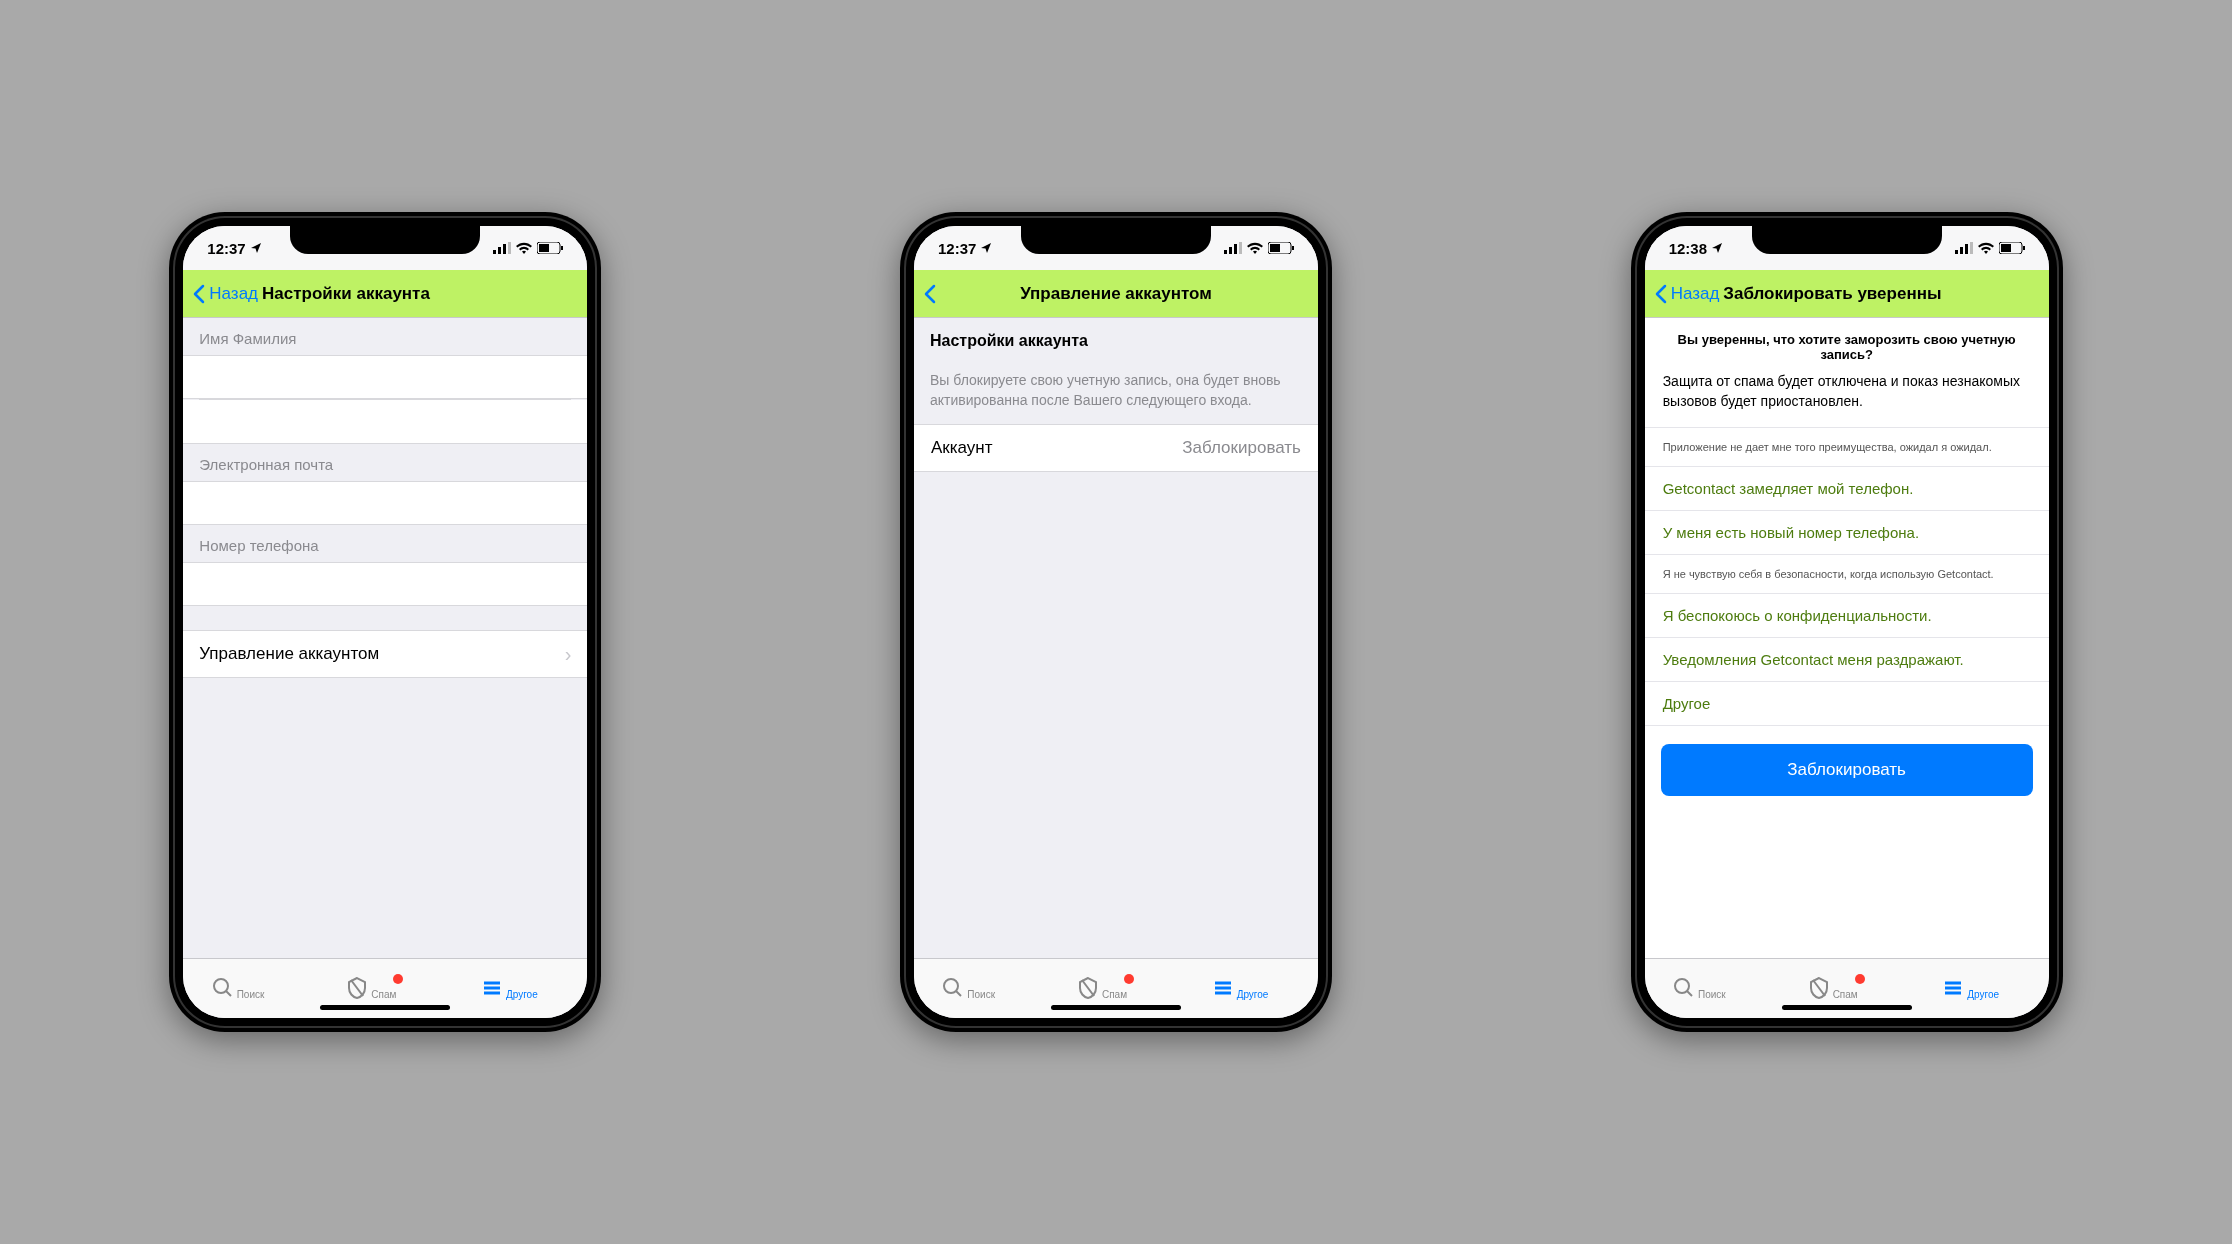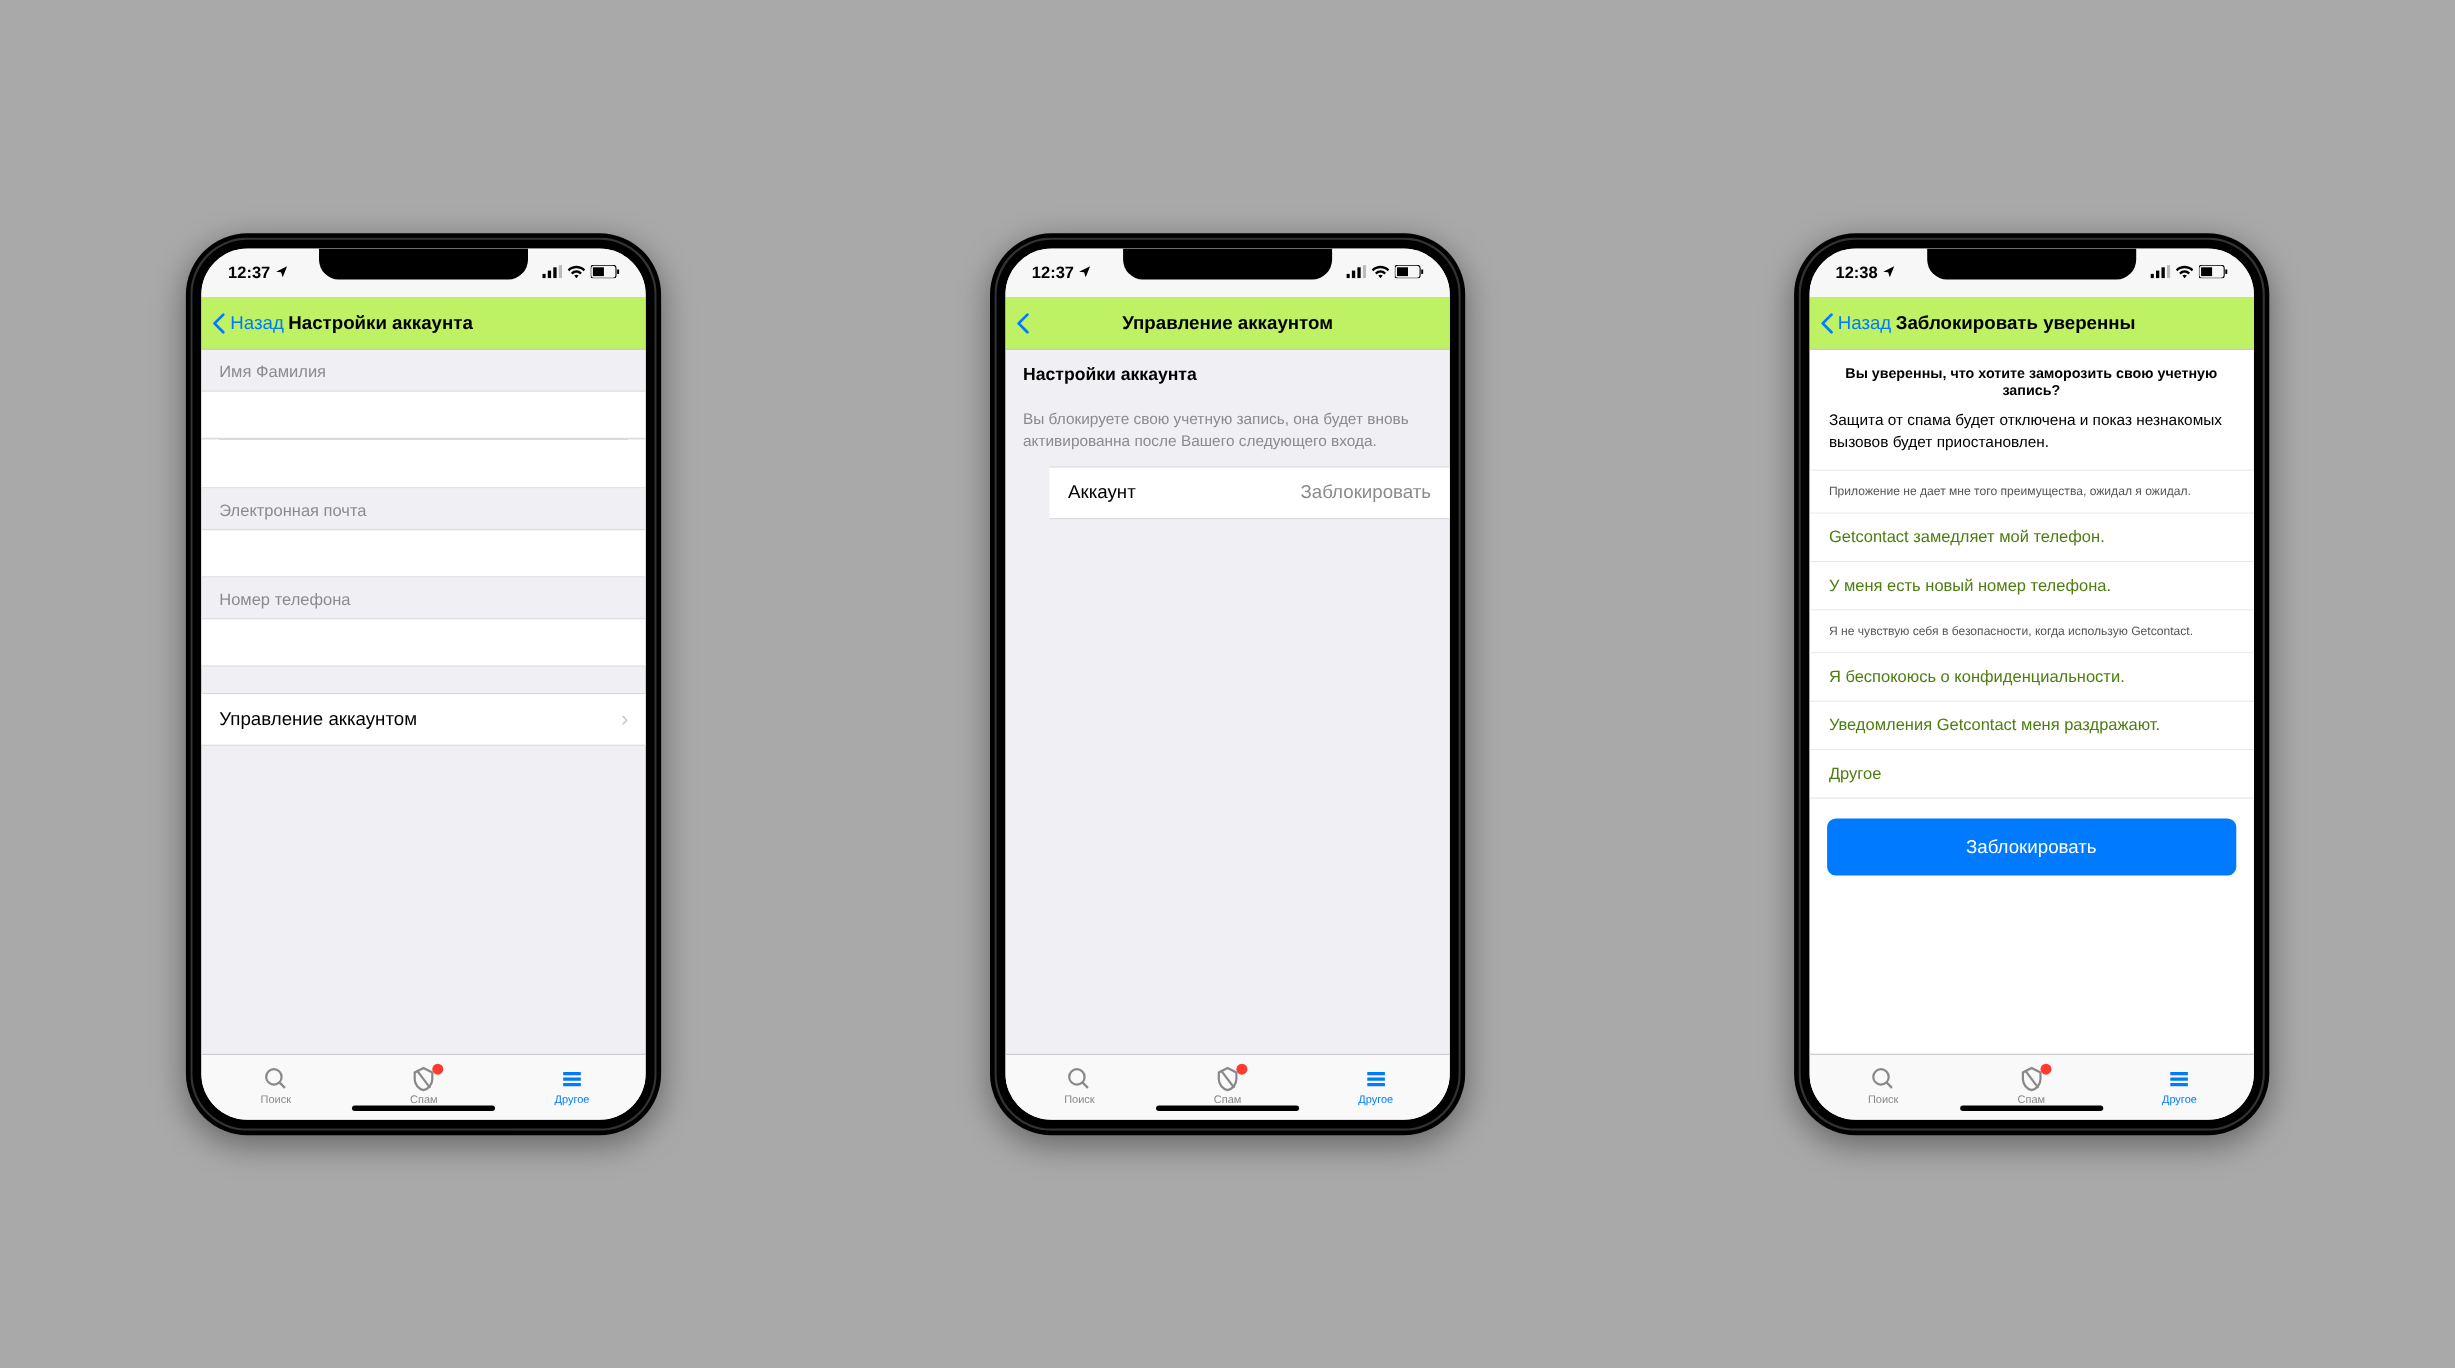--- a/index.html
+++ b/index.html
@@ -142,21 +142,20 @@
   .kv-row {
     background: #fff;
     height: 48px;
     display: flex;
     align-items: center;
     justify-content: space-between;
     padding: 0 17px;
     border-top: 1px solid #d8d8dc;
     border-bottom: 1px solid #d8d8dc;
     font-size: 17px;
-    margin-left: 40px;
   }
   .kv-value { color: #8a8a8f; }
   .block-title {
     font-size: 13px;
     font-weight: 700;
     text-align: center;
     padding: 14px 16px 10px;
   }
   .block-desc {
     font-size: 14px;
@@ -186,22 +185,22 @@
     height: 60px;
     background: #f9f9f9;
     border-top: 1px solid #c8c8cc;
     display: flex;
     justify-content: space-around;
     align-items: center;
     padding-bottom: 2px;
   }
   .tab-item {
     display: flex;
-    flex-direction: column;
-    align-items: center;
+    flex-direction: row;
+    align-items: flex-end;
     gap: 2px;
     font-size: 10px;
     color: #888;
     position: relative;
     width: 80px;
   }
   .tab-item.active { color: #007aff; }
   .tab-item svg { width: 24px; height: 24px; }
   .badge-dot {
     position: absolute;

